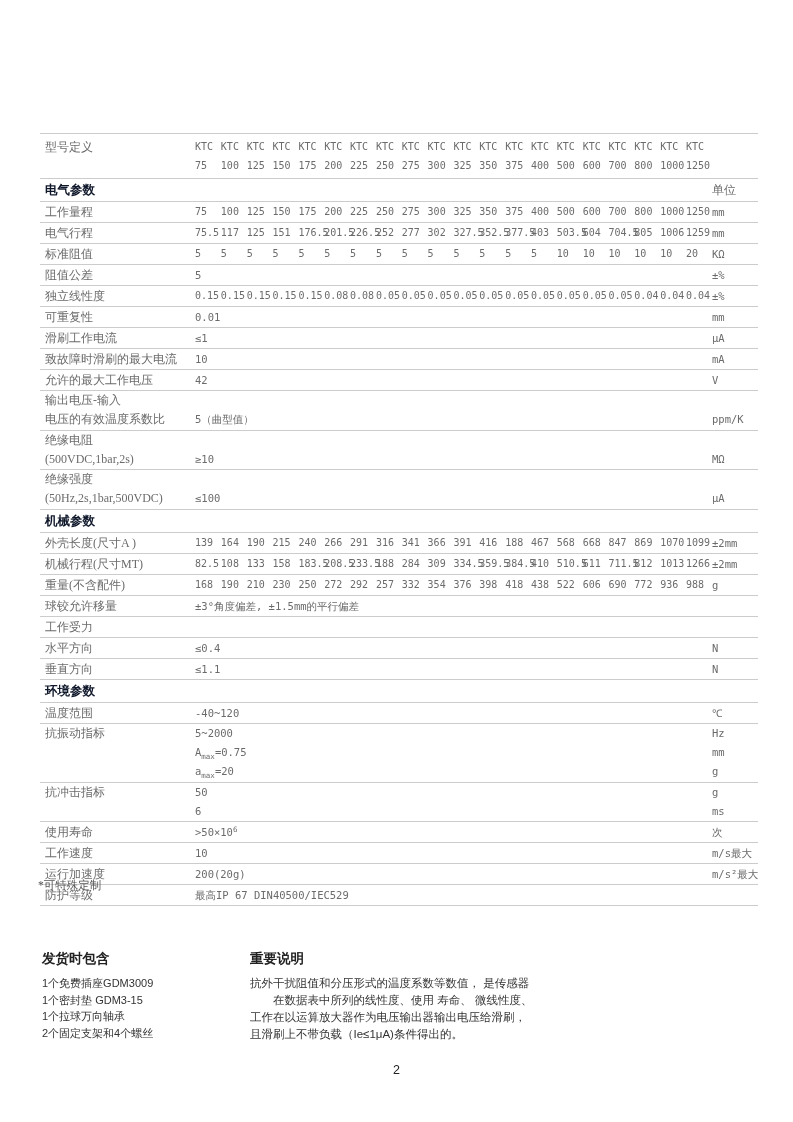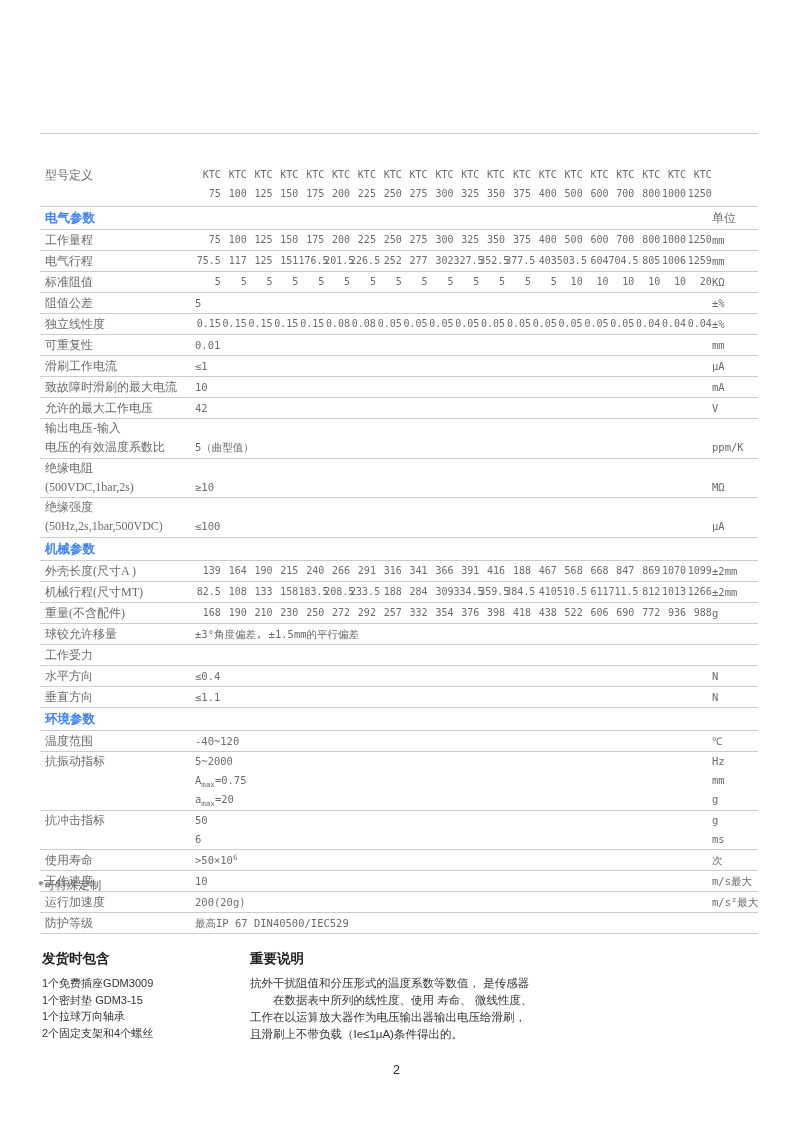--- a/index.html
+++ b/index.html
@@ -12,40 +12,40 @@
   .spec-table {
     position:absolute; left:40px; top:133px; width:718px;
     border-top:1px solid #cccccc; color:#6b6b6b;
   }
   .trow { border-bottom:1px solid #cccccc; }
   .line { display:flex; align-items:flex-start; min-height:20px; line-height:20px; }
   .lbl {
     flex:none; width:155px; box-sizing:border-box; padding-left:5px;
     font-size:12px; white-space:nowrap; overflow:visible;
   }
-  .cells { flex:none; width:517px; display:flex;text-align:right; }
+  .cells { flex:none; width:517px; display:flex; }
   .cell {
     flex:none; width:25.85px; white-space:nowrap;
     font-family:"DejaVu Sans Mono", monospace; font-size:10px;
   }
   .freeval {
     flex:1; white-space:nowrap;
     font-family:"DejaVu Sans Mono", monospace; font-size:10.5px;
   }
   .unit {
     flex:none; width:46px; white-space:nowrap;
     font-family:"DejaVu Sans Mono", monospace; font-size:10.5px;
   }
   .trow.section .line { min-height:22px; line-height:22px; }
   .trow.section .lbl {
-    font-weight:bold; color:#3b82f6; font-size:12.5px;
+    font-weight:bold; color:#0f172a; font-size:12.5px;
     font-family:"Liberation Sans", sans-serif;
   }
   .trow.section .unit { font-family:"Liberation Serif", serif; font-size:12px; }
-  .trow.model .line { padding:3px 0;margin-top:28px; }
+  .trow.model .line { padding:3px 0; }
   .trow.model .cell div { line-height:19px; }
   .trow.multi .line { min-height:19.3px; line-height:19.3px; }
   sup { font-size:7.5px; line-height:0; vertical-align:super; }
   sub { font-size:7.5px; line-height:0; vertical-align:sub; }
   
   .footnote {
     position:absolute; left:38px; top:877px;
     font-size:11.5px; color:#555555; line-height:16px;
   }
   

